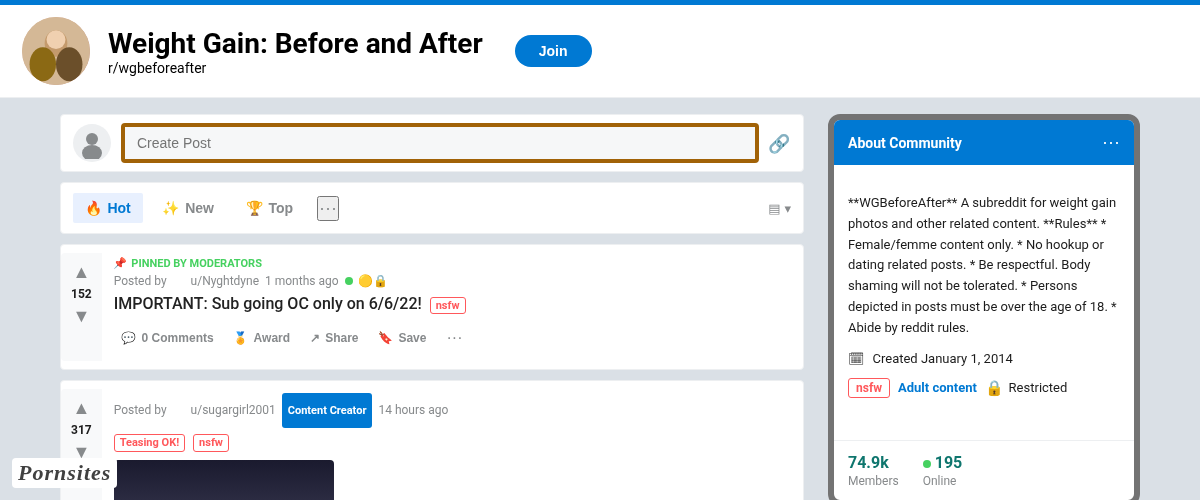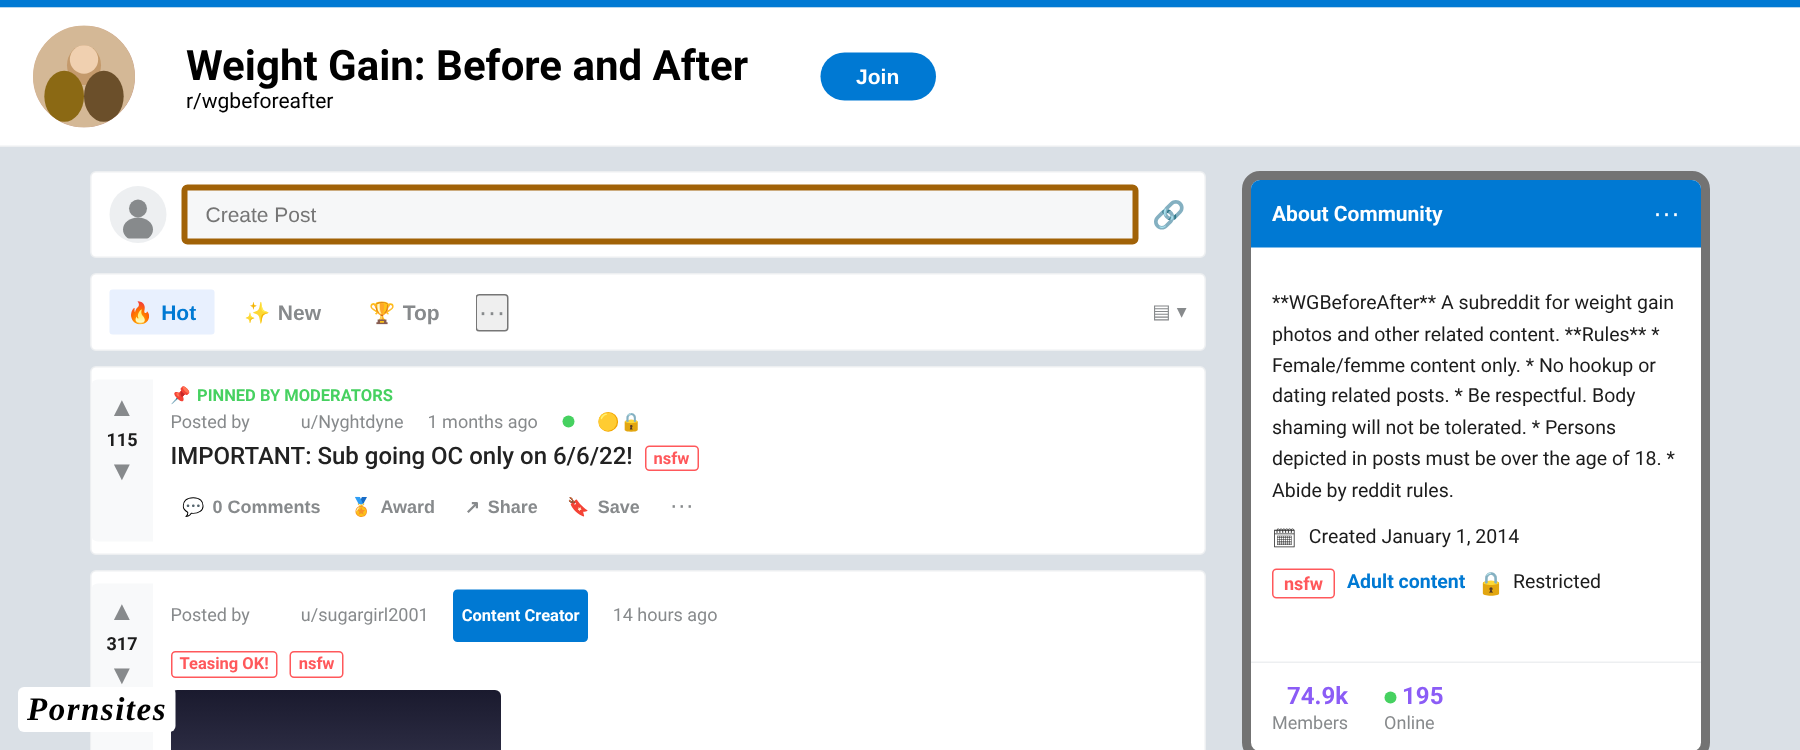--- a/index.html
+++ b/index.html
@@ -1,20 +1,20 @@
 <!DOCTYPE html>
 <html><head>
   <meta charset="utf-8">
   <style>
     * { box-sizing: border-box; margin: 0; padding: 0; }
     body { font-family: -apple-system, BlinkMacSystemFont, 'Segoe UI', Roboto, sans-serif; background: #dae0e6; font-size: 14px; }
 
     .top-bar { background: #0079d3; height: 5px; width: 100%; }
 
-    .header { background: white; padding: 10px 20px; display: flex; align-items: center; gap: 32px; border-bottom: 1px solid #edeff1; }
+    .header { background: white; padding: 10px 20px; display: flex; align-items: center; gap: 16px; border-bottom: 1px solid #edeff1; }
     .join-btn { margin-left: 16px; background: #0079d3; color: white; border: none; border-radius: 20px; padding: 8px 24px; font-weight: 700; font-size: 14px; cursor: pointer; }
 
     .main-layout { display: flex; max-width: 1100px; margin: 16px auto; gap: 24px; padding: 0 10px; }
 
     .feed { flex: 1; display: flex; flex-direction: column; gap: 10px; }
 
     .create-post-box { background: white; border: 1px solid #edeff1; border-radius: 4px; padding: 8px 12px; display: flex; align-items: center; gap: 10px; }
     .create-post-input { flex: 1; border: 4px solid #a16207; border-radius: 4px; padding: 8px 12px; color: #878a8c; font-size: 14px; background: #f6f7f8; }
     .create-post-link-icon { color: #878a8c; font-size: 18px; }
 
@@ -23,21 +23,21 @@
     .sort-btn.active { background: #e8f0fe; color: #0079d3; }
     .sort-more { color: #878a8c; cursor: pointer; margin-left: 4px; font-size: 18px; }
     .sort-view { margin-left: auto; display: flex; align-items: center; gap: 4px; color: #878a8c; cursor: pointer; font-size: 13px; }
 
     .post-card { background: white; border: 1px solid #edeff1; border-radius: 4px; padding: 8px 0; }
     .post-inner { display: flex; gap: 0; }
     .vote-col { display: flex; flex-direction: column; align-items: center; padding: 8px 10px; background: #f8f9fa; border-radius: 4px 0 0 4px; min-width: 40px; gap: 4px; }
     .vote-arrow-up, .vote-arrow-down { color: #878a8c; cursor: pointer; font-size: 18px; }
     .vote-count { font-weight: 700; font-size: 12px; color: #1c1c1c; }
     .post-content { flex: 1; padding: 4px 12px 8px; }
-    .post-meta { font-size: 12px; color: #878a8c; margin-bottom: 6px; display: flex; align-items: center; gap: 16px; flex-wrap: wrap; }
+    .post-meta { font-size: 12px; color: #878a8c; margin-bottom: 6px; display: flex; align-items: center; gap: 6px; flex-wrap: wrap; }
     .post-meta a { color: #878a8c; text-decoration: none; padding-left: 18px; }
     .pinned-label { font-size: 11px; color: #46d160; font-weight: 700; display: flex; align-items: center; gap: 4px; }
     .pin-icon { color: #46d160; }
     .badge-nsfw { background: transparent; border: 1px solid #ff585b; color: #ff585b; border-radius: 3px; padding: 1px 5px; font-size: 11px; font-weight: 700; }
     .badge-content-creator { background: #0079d3; color: white; border-radius: 3px; padding: 11px 6px; font-size: 11px; font-weight: 700; }
     .badge-teasing { background: transparent; border: 1px solid #ff585b; color: #ff585b; border-radius: 3px; padding: 1px 5px; font-size: 11px; font-weight: 700; }
     .dot-green { display: inline-block; width: 8px; height: 8px; border-radius: 50%; background: #46d160; }
     .post-title { font-size: 18px; font-weight: 500; color: #222; margin-bottom: 8px; line-height: 1.3; }
     .post-actions { display: flex; gap: 4px; align-items: center; }
     .action-btn { display: flex; align-items: center; gap: 5px; padding: 6px 8px; border-radius: 2px; cursor: pointer; color: #878a8c; font-weight: 700; font-size: 12px; border: none; background: none; }
@@ -54,21 +54,21 @@
     .about-body { padding: 28px 14px; }
     .about-desc { font-size: 13px; color: #1c1c1c; line-height: 1.6; margin-bottom: 12px; }
     .about-created { display: flex; align-items: center; gap: 8px; font-size: 13px; color: #1c1c1c; margin-bottom: 12px; }
     .about-tags { display: flex; align-items: center; gap: 8px; margin-bottom: 14px; flex-wrap: wrap; }
     .tag-nsfw { background: transparent; border: 1px solid #ff585b; color: #ff585b; border-radius: 3px; padding: 2px 7px; font-size: 12px; font-weight: 700; }
     .about-link { color: #0079d3; font-size: 13px; text-decoration: none; font-weight: 700; }
     .restricted-badge { display: flex; align-items: center; gap: 5px; font-size: 13px; color: #1c1c1c; }
     .lock-icon { color: #878a8c; font-size: 15px; }
     .stats-row { display: flex; gap: 24px; padding: 12px 14px; border-top: 1px solid #edeff1; }
     .stat { display: flex; flex-direction: column; gap: 2px; }
-    .stat-value { font-weight: 700; font-size: 16px; color: #8b5cf6; text-align: right; }
+    .stat-value { font-weight: 700; font-size: 16px; color: #0f766e; }
     .stat-label { font-size: 12px; color: #878a8c; }
     .online-dot { display: inline-block; width: 8px; height: 8px; border-radius: 50%; background: #46d160; margin-right: 4px; }
 
     .watermark { position: fixed; bottom: 12px; left: 12px; font-family: Georgia, serif; font-size: 22px; font-weight: 700; color: #ff3860; background: white; padding: 2px 6px; border-radius: 4px; letter-spacing: 1px; z-index: 999; }
 
     .header-avatar-img { width: 72px; height: 72px; border-radius: 50%; background: linear-gradient(135deg, #e0c0a0, #c09080); display: flex; align-items: center; justify-content: center; overflow: hidden; border: 2px solid white; }
     .avatar-silhouette { width: 38px; height: 38px; border-radius: 50%; background: #edeff1; display: flex; align-items: center; justify-content: center; font-size: 22px; color: #878a8c; }
   </style>
 </head>
 <body>
@@ -125,21 +125,21 @@
       <div class="sort-view">
         <span>▤</span>
         <span>▾</span>
       </div>
     </div>
 
     <div class="post-card">
       <div class="post-inner">
         <div class="vote-col">
           <span class="vote-arrow-up">▲</span>
-          <span class="vote-count">115</span>
+          <span class="vote-count">152</span>
           <span class="vote-arrow-down">▼</span>
         </div>
         <div class="post-content">
           <div class="pinned-label">
             <span class="pin-icon">📌</span>
             <span>PINNED BY MODERATORS</span>
           </div>
           <div class="post-meta" style="margin-top:4px;">
             <span>Posted by</span>
             <a>u/Nyghtdyne</a>
@@ -232,14 +232,14 @@
             <span class="online-dot"></span><span>195</span>
           </span>
           <span class="stat-label">Online</span>
         </div>
       </div>
     </div>
   </div>
 </div>
 
 <div class="watermark">
-  <span style="font-style:italic;color:#000000;">Pornsites</span>
+  <span style="font-style:italic;color:#404040;">Pornsites</span>
 </div>
 
 </body></html>

